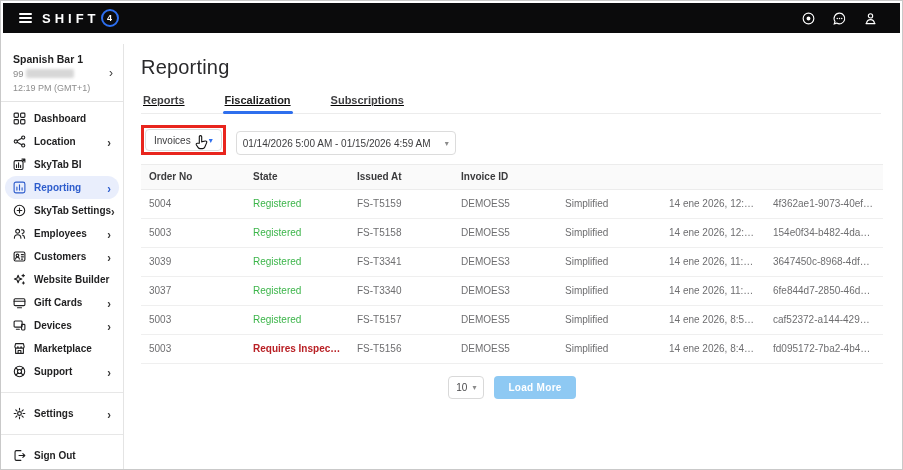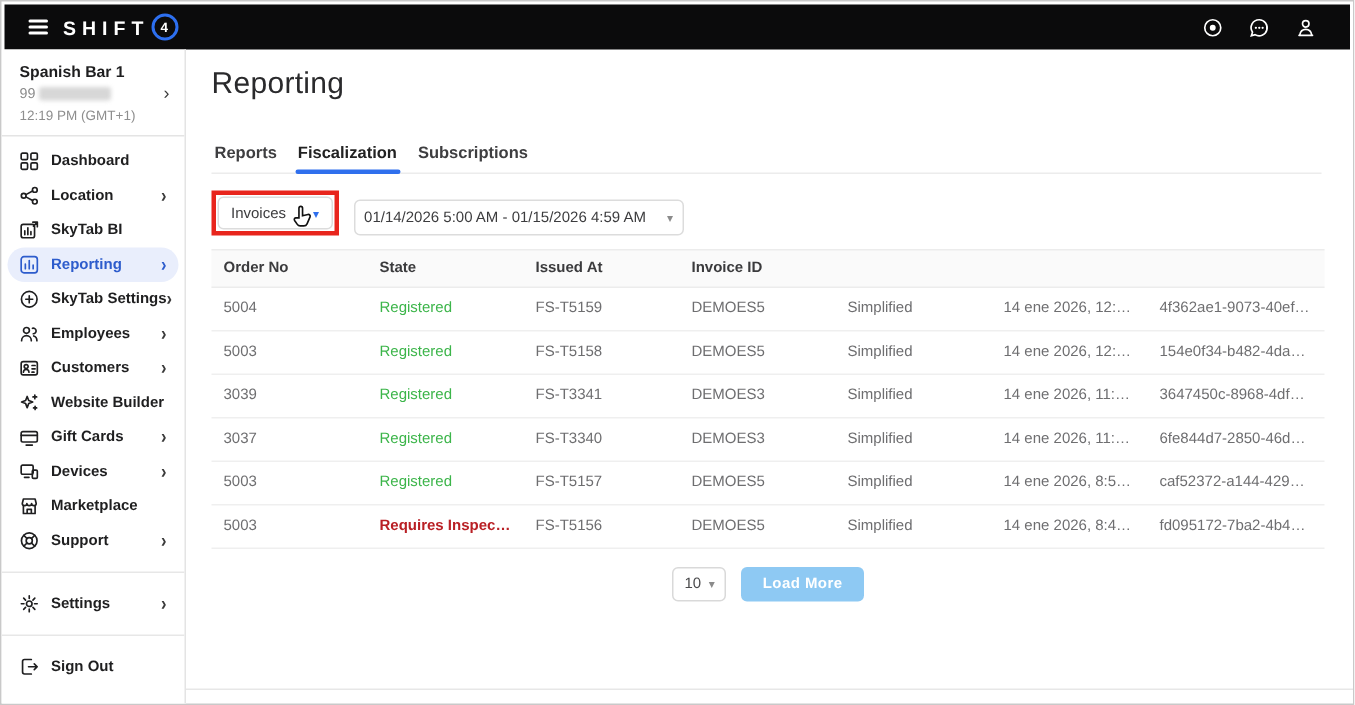--- a/index.html
+++ b/index.html
@@ -1,19 +1,19 @@
 <!DOCTYPE html>
 <html><head>
 <meta charset="utf-8">
 <style>
   html,body{margin:0;padding:0;background:#fff;}
   body{font-family:"Liberation Sans", sans-serif; -webkit-font-smoothing:antialiased;}
   .page{position:relative;width:903px;height:470px;box-sizing:border-box;border:1px solid #c9c9c9;background:#fff;overflow:hidden;}
   
-  .topbar{height:30px;margin:2px 2px 0 2px;background:#0b0b0c;display:flex;align-items:center;padding:0 14px;box-sizing:border-box;}
+  .topbar{height:30px;margin:2px 2px 11px 2px;background:#0b0b0c;display:flex;align-items:center;padding:0 14px;box-sizing:border-box;}
   .hamburger{display:inline-flex;flex-direction:column;gap:2.5px;margin:0 10px 0 2px;cursor:pointer;}
   .hamburger i{display:block;width:13px;height:1.6px;background:#fff;border-radius:1px;}
   .logo{display:flex;align-items:center;color:#fff;font-weight:700;font-size:13px;letter-spacing:4px;}
   .logo-badge{display:inline-flex;align-items:center;justify-content:center;width:14px;height:14px;border:2px solid #2d6ff0;border-radius:50%;font-size:9px;letter-spacing:0;margin-left:1px;}
   .topbar-spacer{flex:1;}
   .topbar-icons{display:flex;align-items:center;gap:16px;margin-right:8px;}
   .topbar-icons .tbi{width:15px;height:15px;display:inline-flex;cursor:pointer;}
   .topbar-icons svg{width:15px;height:15px;}
   
   .body{display:flex;height:438px;}
@@ -33,21 +33,21 @@
   .nav-item .ni-icon svg{width:13px;height:13px;}
   .nav-item .ni-label{font-size:10px;font-weight:700;white-space:nowrap;}
   .nav-item .ni-chev{margin-left:auto;font-size:11px;font-weight:700;color:#3a3a3a;transform:scaleY(1.2);}
   .nav-item.active{background:#e9eefc;color:#2d5ccc;}
   .nav-item.active .ni-icon{color:#2d5ccc;}
   .nav-item.active .ni-chev{color:#2d5ccc;}
   .nav-divider{border-top:1px solid #e7e7e7;margin:9px -4px;}
   
   .main{flex:1;position:relative;padding:12px 0 0 17px;box-sizing:border-box;overflow:hidden;}
   .page-title{margin:0;font-size:20px;font-weight:500;color:#2a2a2c;letter-spacing:.2px;}
-  .tabs{display:flex;gap:10px;margin-top:22px;border-bottom:1px solid #ececec;width:740px;}
+  .tabs{display:flex;gap:36px;margin-top:9px;border-bottom:1px solid #ececec;width:740px;text-decoration:underline;}
   .tab{background:none;border:none;padding:6px 2px 7px 2px;font-family:inherit;font-size:11px;font-weight:700;color:#3e3e40;cursor:pointer;position:relative;}
   .tab.active{color:#222;}
   .tab.active::after{content:"";position:absolute;left:0;right:0;bottom:-1px;height:3px;border-radius:2px;background:#2f6fed;}
   
   .filters{display:flex;align-items:flex-end;margin-top:11px;height:30px;}
   .red-annotation{display:inline-flex;align-items:center;border:3px solid #e8251d;padding:1px;position:relative;background:#fff;}
   .dropdown{display:inline-flex;align-items:center;background:#fff;border:1px solid #dcdcdc;border-radius:4px;height:22px;padding:0 8px;font-family:inherit;font-size:10px;color:#3c3c3e;cursor:pointer;white-space:nowrap;}
   .dropdown .caret{margin-left:14px;font-size:8px;color:#8b8b8b;}
   .dropdown .caret.blue{color:#2f6fed;margin-left:18px;}
   .dropdown.date{margin-left:10px;height:24px;padding:0 6px;}

